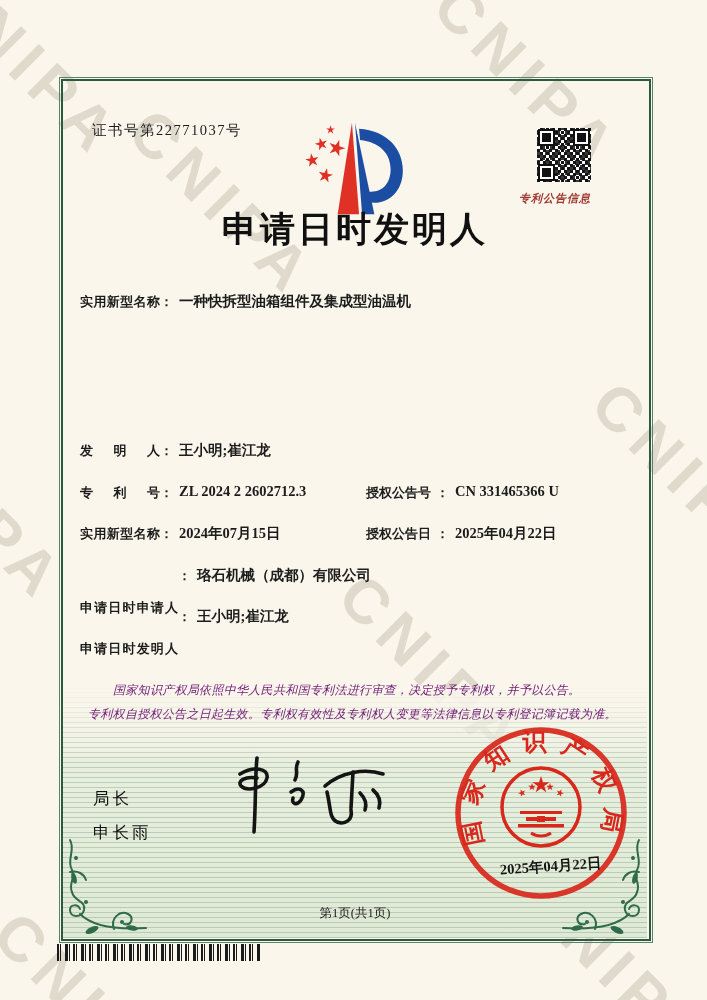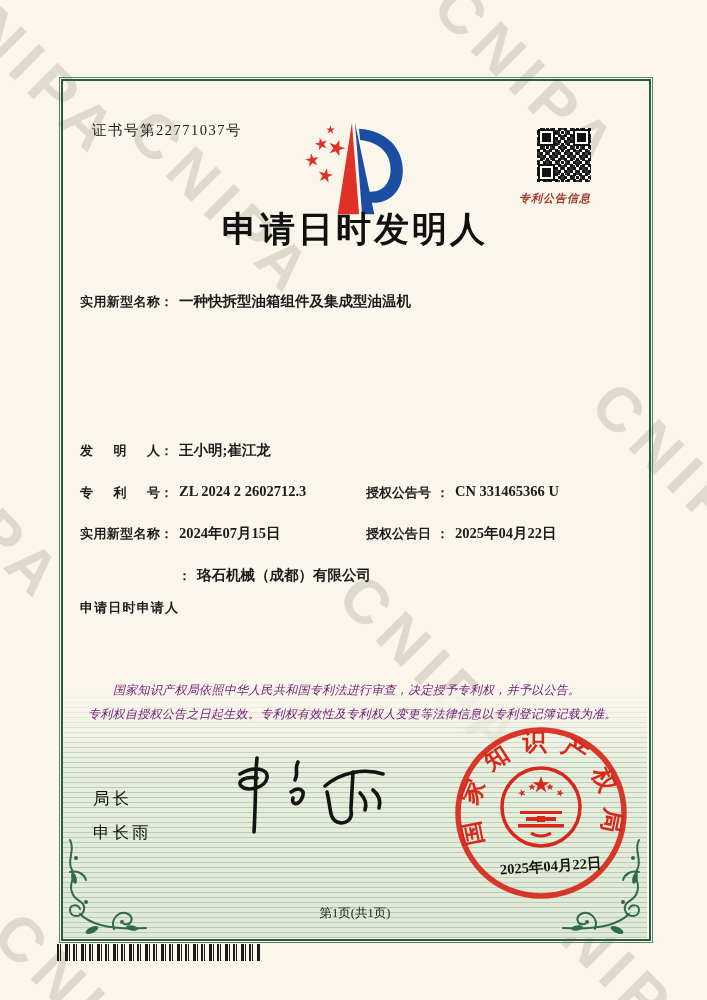--- a/index.html
+++ b/index.html
@@ -151,20 +151,23 @@
     </span>
   </div>
   <div class="row" style="top:524px;">
     <span class="lbl">实用新型名称</span><span class="colon">：</span><span class="val">2024年07月15日</span>
     <span class="col2">
       <span class="lbl2">授权公告日</span><span class="colon">：</span><span class="val">2025年04月22日</span>
     </span>
   </div>
   <div class="row" style="top:566px;">
     <span class="lbl w7">申请日时申请人</span><span class="colon">：</span><span class="val">珞石机械（成都）有限公司</span>
+  </div>
+  <div class="row" style="top:607px;">
+    <span class="lbl w7">申请日时发明人</span><span class="colon">：</span><span class="val">王小明;崔江龙</span>
   </div>
 
   <div class="decl">
     <div class="l1">国家知识产权局依照中华人民共和国专利法进行审查，决定授予专利权，并予以公告。</div>
     <div class="l2">专利权自授权公告之日起生效。专利权有效性及专利权人变更等法律信息以专利登记簿记载为准。</div>
   </div>
 
   <div class="director">
     <div>局长</div>
     <div class="name">申长雨</div>

